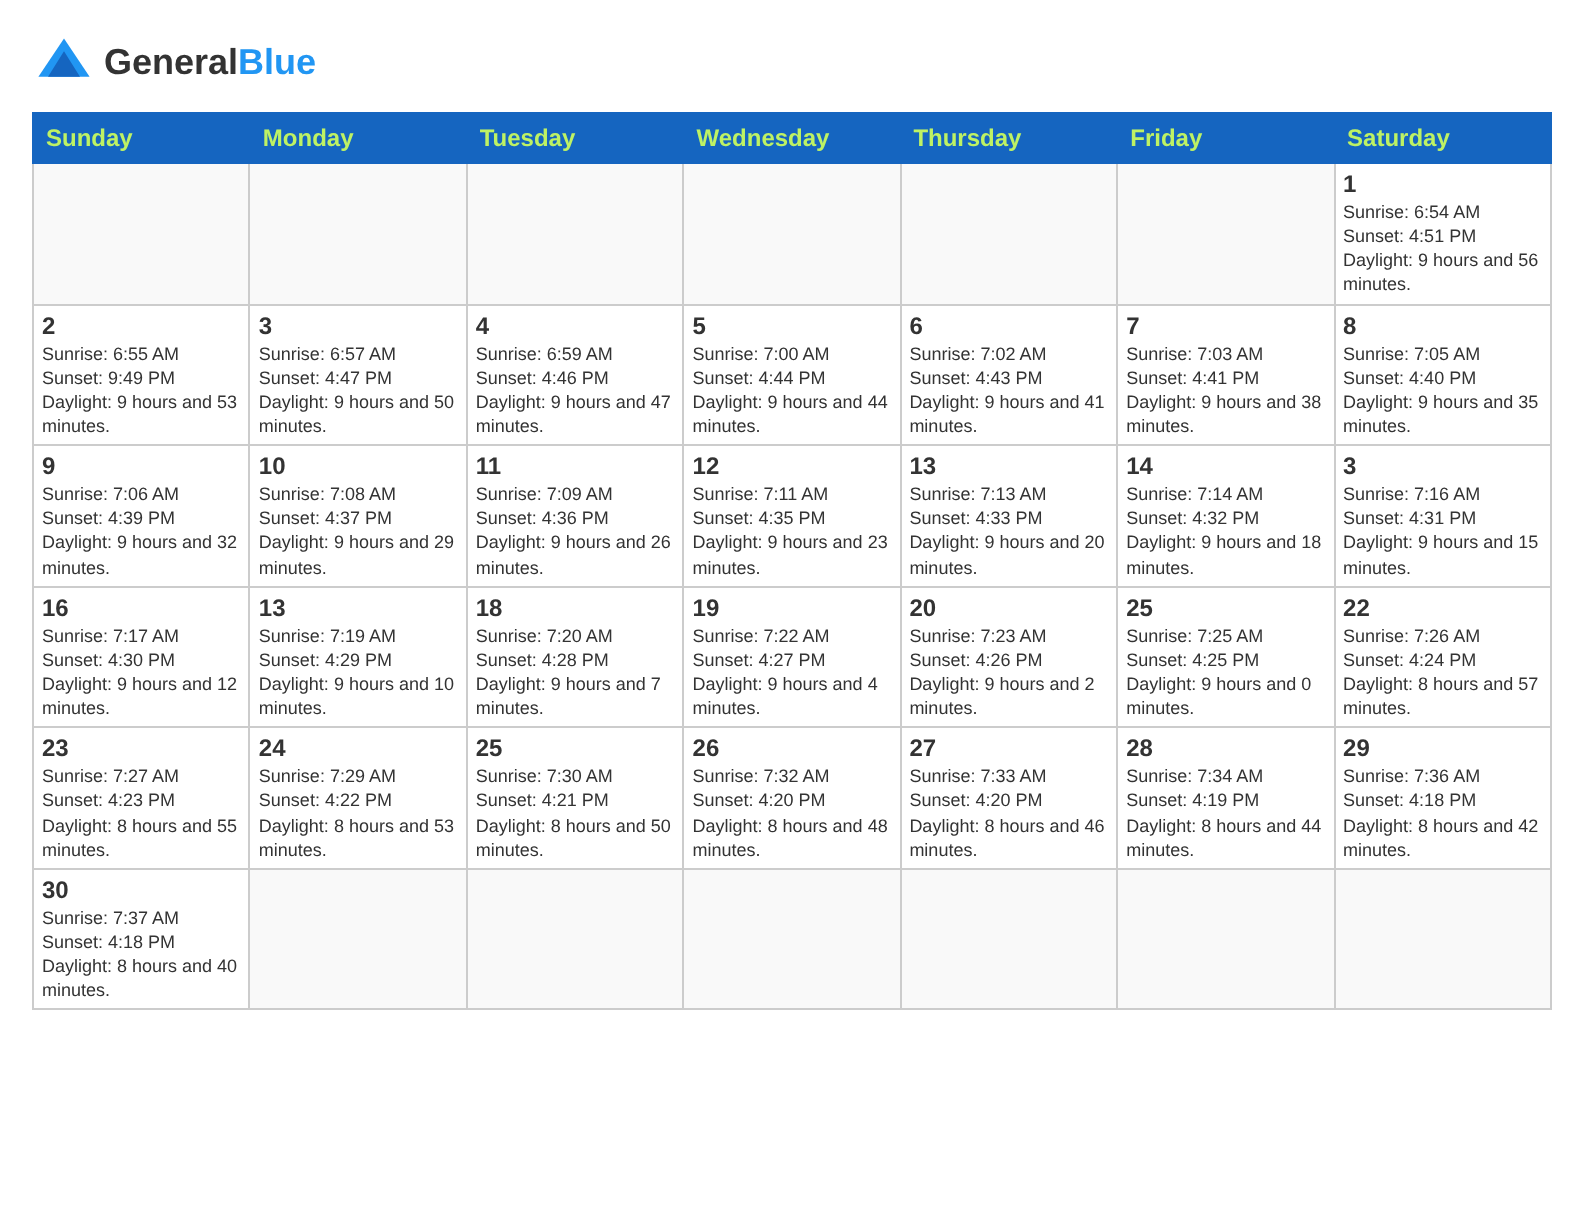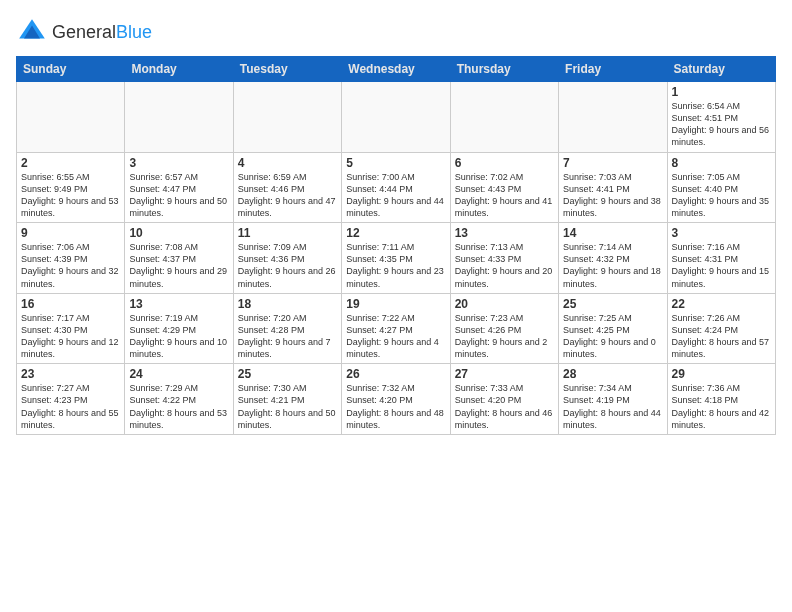--- a/index.html
+++ b/index.html
@@ -23,21 +23,21 @@
       align-items: flex-start;
       margin-bottom: 8px;
     }
     .logo {
       display: flex;
       align-items: center;
       gap: 4px;
     }
     .logo-text {
       font-size: 18px;
-      font-weight: normal;
+      font-weight: bold;
       color: #333;
       line-height: 1;
     }
     .logo-text span {
       color: #2196F3;
     }
     .logo-icon {
       width: 32px;
       height: 32px;
     }
@@ -53,21 +53,21 @@
       font-size: 14px;
       color: #555;
     }
     table {
       width: 100%;
       border-collapse: collapse;
       table-layout: fixed;
     }
     .day-header {
       background: #1565C0;
-      color: #e5e5e5;
+      color: #bef264;
       text-align: left;
       padding: 5px 6px;
       font-size: 12px;
       font-weight: bold;
       border: 1px solid #1565C0;
     }
     td {
       border: 1px solid #ccc;
       vertical-align: top;
       padding: 3px 4px;
@@ -337,15 +337,30 @@
 and 44 minutes.</div>
           </td>
           <td>
             <span class="day-num">29</span>
             <div class="day-info">Sunrise: 7:36 AM
 Sunset: 4:18 PM
 Daylight: 8 hours
 and 42 minutes.</div>
           </td>
         </tr>
+        <tr>
+          <td>
+            <span class="day-num">30</span>
+            <div class="day-info">Sunrise: 7:37 AM
+Sunset: 4:18 PM
+Daylight: 8 hours
+and 40 minutes.</div>
+          </td>
+          <td class="empty-cell"></td>
+          <td class="empty-cell"></td>
+          <td class="empty-cell"></td>
+          <td class="empty-cell"></td>
+          <td class="empty-cell"></td>
+          <td class="empty-cell"></td>
+        </tr>
       </tbody>
   </table>
 </div>
 
 </body></html>

